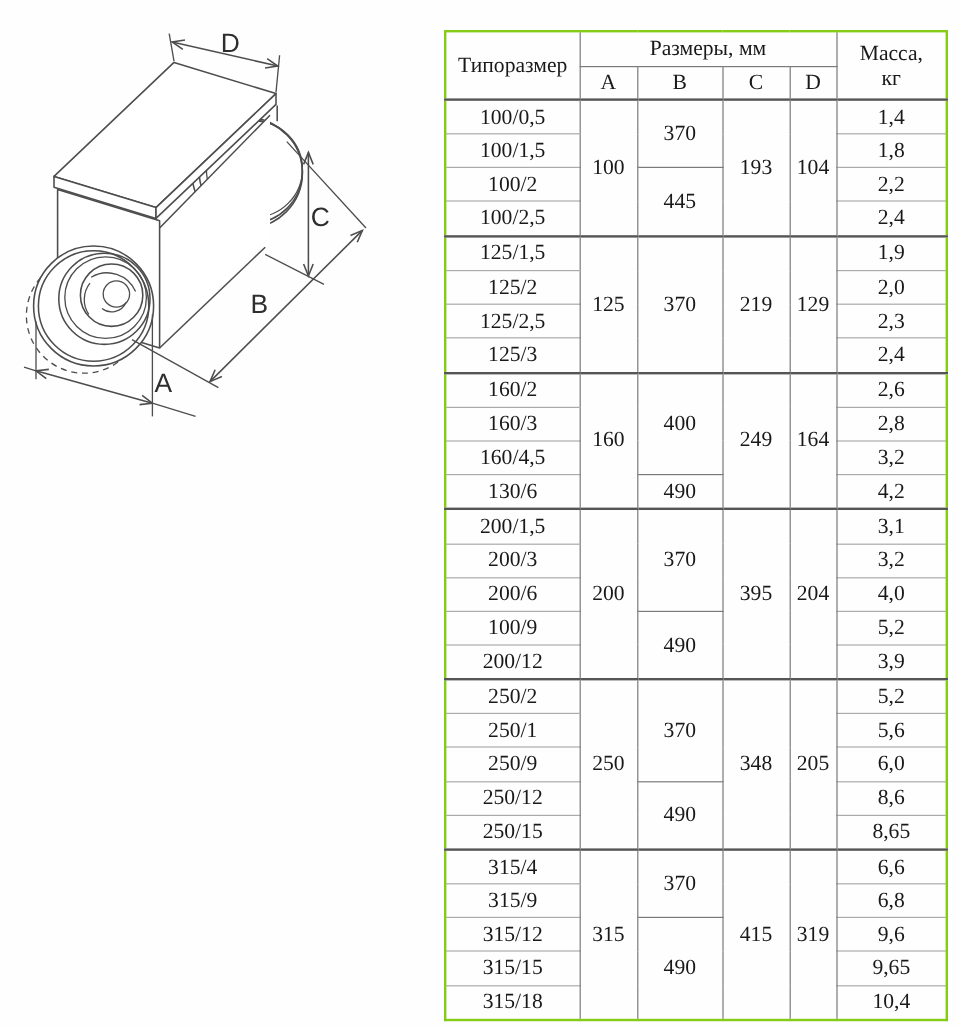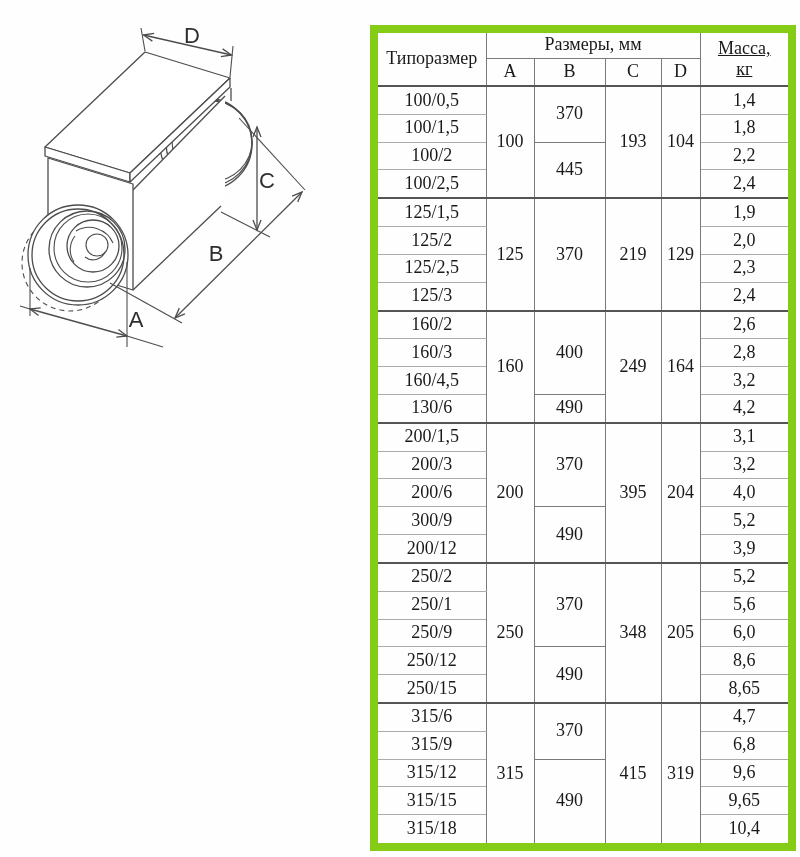--- a/index.html
+++ b/index.html
@@ -7,31 +7,31 @@
     position:relative; width:800px; height:857px; background:#fefefe;
     font-family:"Liberation Serif", serif; color:#191919; overflow:hidden;
   }
   .figure-wrap { position:absolute; left:0; top:0; width:360px; height:370px; }
   .table-wrap { position:absolute; left:370px; top:25px; }
 
   table.dims {
     border-collapse:collapse; table-layout:fixed;
     width:418px; height:826px;
     font-size:18px; line-height:1.1;
-    border:8px solid #84cc16;
+    border:2px solid #84cc16;
   }
   th, td {
     border:1px solid #7a7a7a; text-align:center; vertical-align:middle;
     padding:0; font-weight:normal; overflow:hidden;
   }
   thead tr.h1 { height:29px; }
   thead tr.h2 { height:28px; }
   td.c-type, td.c-mass { border-top-color:#ababab; border-bottom-color:#ababab; }
   tr.group-start td { border-top:2px solid #555; }
-  .mass-head div { line-height:1.15;text-decoration:underline; }
+  .mass-head div { line-height:1.15; }
 
   svg text.dimlab {
     font-family:"Liberation Sans", sans-serif; font-size:22px; fill:#2e2e2e;
   }
   svg .ln { stroke:#4d4d4d; stroke-width:1.3; fill:none; stroke-linejoin:round; }
   svg .fillw { fill:#ffffff; }
   svg .nofill { fill:none; }
   svg .dash { stroke-dasharray:5 4; }
   svg .thin { stroke-width:1.1; }
 </style>
@@ -211,21 +211,21 @@
           </tr>
           <tr>
             <td class="c-type">200/3</td>
             <td class="c-mass">3,2</td>
           </tr>
           <tr>
             <td class="c-type">200/6</td>
             <td class="c-mass">4,0</td>
           </tr>
           <tr>
-            <td class="c-type">300/9</td>
+            <td class="c-type">100/9</td>
             <td class="c-b" rowspan="2">490</td>
             <td class="c-mass">5,2</td>
           </tr>
           <tr>
             <td class="c-type">200/12</td>
             <td class="c-mass">3,9</td>
           </tr>
           <tr class="group-start">
             <td class="c-type">250/2</td>
             <td class="c-a" rowspan="5">250</td>
@@ -245,26 +245,26 @@
           <tr>
             <td class="c-type">250/12</td>
             <td class="c-b" rowspan="2">490</td>
             <td class="c-mass">8,6</td>
           </tr>
           <tr>
             <td class="c-type">250/15</td>
             <td class="c-mass">8,65</td>
           </tr>
           <tr class="group-start">
-            <td class="c-type">315/6</td>
+            <td class="c-type">315/4</td>
             <td class="c-a" rowspan="5">315</td>
             <td class="c-b" rowspan="2">370</td>
             <td class="c-c" rowspan="5">415</td>
             <td class="c-d" rowspan="5">319</td>
-            <td class="c-mass">4,7</td>
+            <td class="c-mass">6,6</td>
           </tr>
           <tr>
             <td class="c-type">315/9</td>
             <td class="c-mass">6,8</td>
           </tr>
           <tr>
             <td class="c-type">315/12</td>
             <td class="c-b" rowspan="3">490</td>
             <td class="c-mass">9,6</td>
           </tr>

